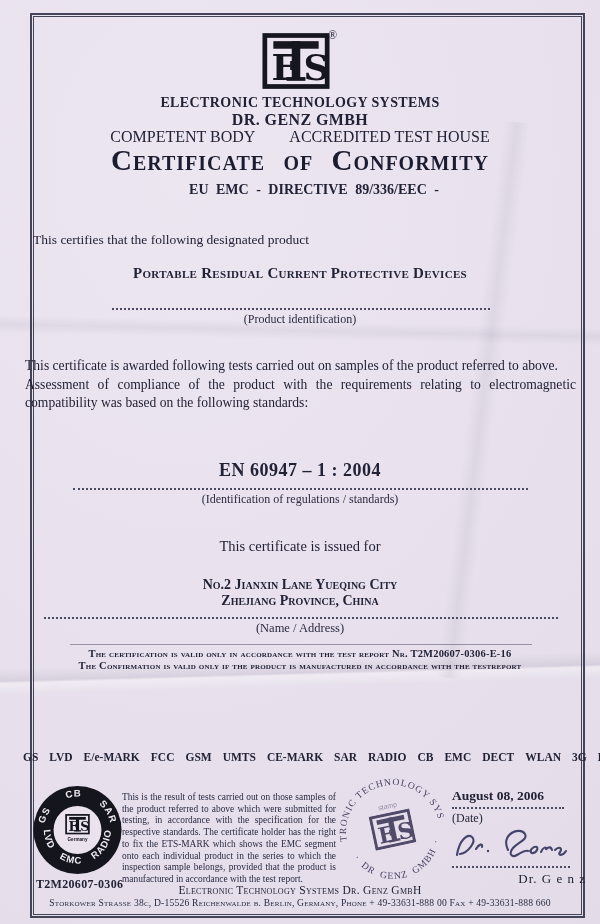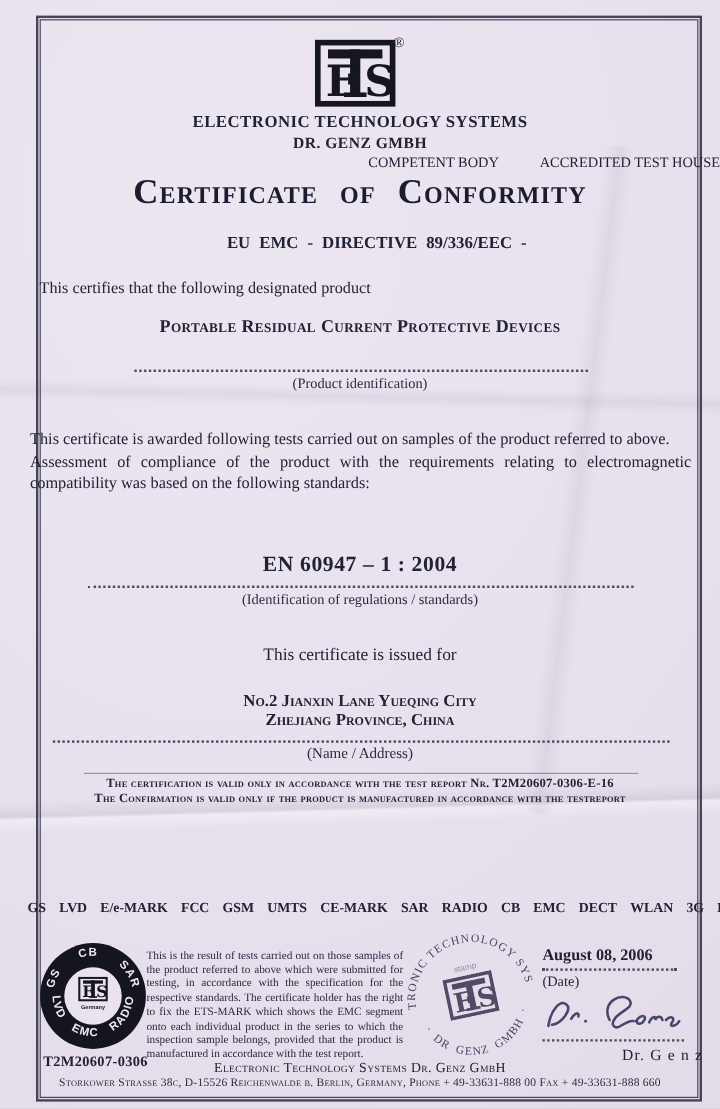--- a/index.html
+++ b/index.html
@@ -19,24 +19,24 @@
     background:linear-gradient(to bottom,transparent, rgba(120,108,134,.10) 50%, transparent);}
   .frame{position:absolute;top:13px;left:30px;right:15px;bottom:6px;border:2px solid #45455a;}
   .frame:after{content:"";position:absolute;inset:1px;border:1px solid #45455a;}
 
   .abs{position:absolute;}
   .ctr{left:0;right:0;text-align:center;}
   .sc{font-variant:small-caps;}
   .b{font-weight:bold;}
 
   .org1{top:95px;font-size:14px;letter-spacing:.4px;}
-  .org2{top:111px;font-size:13px;letter-spacing:.4px;}
-  .competent{top:128px;font-size:12px;display:flex;justify-content:flex-end;gap:34px;}
+  .org2{top:111px;font-size:16px;letter-spacing:.4px;}
+  .competent{top:128px;font-size:16px;display:flex;justify-content:center;gap:34px;}
   .title{top:144px;font-size:29px;letter-spacing:1px;word-spacing:10px;color:#1c1c30;}
-  .subtitle{top:196px;font-size:14px;word-spacing:4px;padding-left:28px;}
+  .subtitle{top:182px;font-size:14px;word-spacing:4px;padding-left:28px;}
 
   .intro{top:232px;left:33px;font-size:13.5px;}
 
   .prodname{top:265px;font-size:15px;letter-spacing:.3px;}
   .prodmodel{top:284px;font-size:15px;}
   .dotline{border-bottom:2px dotted #4a4a60;height:0;}
   .dl1{top:308px;left:112px;right:110px;}
   .cap{font-size:12px;color:#2a2a40;}
   .cap1{top:312px;}
 

